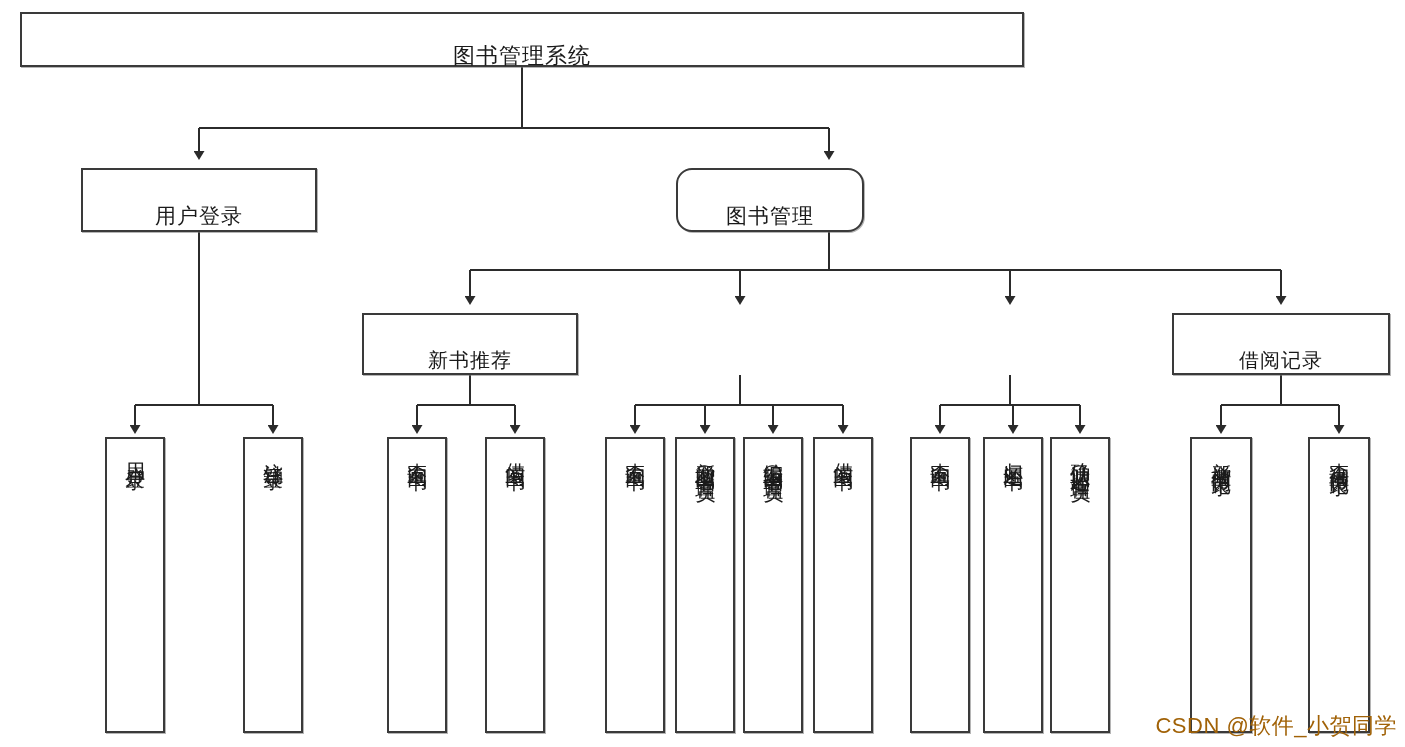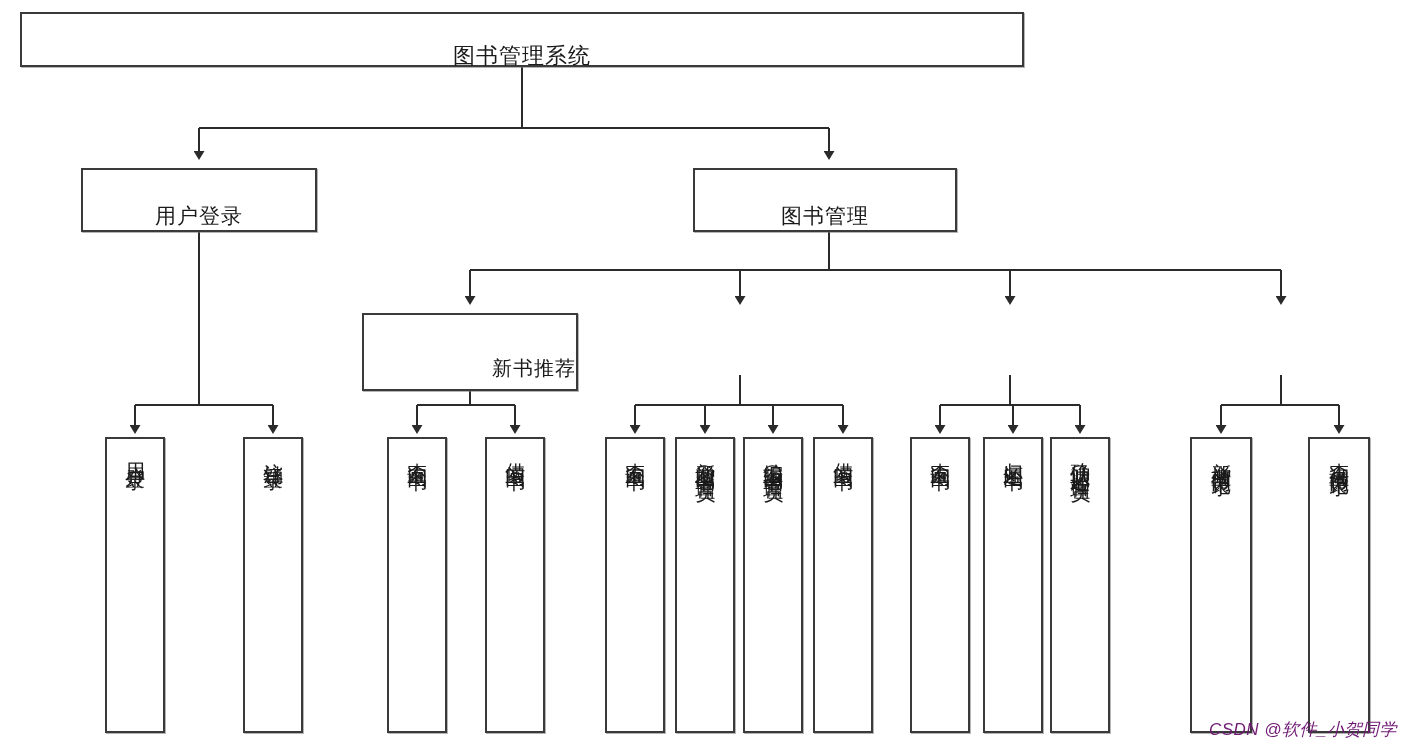--- a/index.html
+++ b/index.html
@@ -59,26 +59,25 @@
   }
   .hlabel {
     white-space: nowrap;
     letter-spacing: 1px;
     margin-top: 32px;
   }
   .watermark {
     position: absolute;
     right: 8px;
     bottom: 6px;
-    font-size: 17px;
-    color: #701a75;
+    font-size: 22px;
+    color: #a16207;
     letter-spacing: 0.5px;
     white-space: nowrap;
     user-select: none;
-    font-style: italic;
   }
 </style>
 </head>
 <body>
 
 <div id="canvas">
 
   <svg id="edges" viewBox="0 0 1405 747" xmlns="http://www.w3.org/2000/svg">
     <defs>
       <marker id="arrow" markerWidth="9" markerHeight="11" refX="1" refY="5.5" orient="auto" markerUnits="userSpaceOnUse">
@@ -129,26 +128,29 @@
     </g>
   </svg>
 
   <div class="node root" style="left:20px; top:12px; width:1004px; height:55px;">
     <span class="hlabel">图书管理系统</span>
   </div>
 
   <div class="node lvl2" style="left:81px; top:168px; width:236px; height:64px;">
     <span class="hlabel">用户登录</span>
   </div>
-  <div class="node lvl2" style="left:693px; top:168px; width:264px; height:64px;">
+  <div class="node lvl2" style="left:676px; top:168px; width:188px; height:64px;border-radius:16px;">
     <span class="hlabel">图书管理</span>
   </div>
 
-  <div class="node lvl3" style="left:362px; top:313px; width:216px; height:78px;justify-content:flex-end;">
+  <div class="node lvl3" style="left:362px; top:313px; width:216px; height:62px;">
     <span class="hlabel">新书推荐</span>
+  </div>
+  <div class="node lvl3" style="left:1172px; top:313px; width:218px; height:62px;">
+    <span class="hlabel">借阅记录</span>
   </div>
 
   <div class="node leaf" style="left:105px; top:437px; width:60px; height:296px;">
     <span class="vlabel">用户登录</span>
   </div>
   <div class="node leaf" style="left:243px; top:437px; width:60px; height:296px;">
     <span class="vlabel">注销登录</span>
   </div>
   <div class="node leaf" style="left:387px; top:437px; width:60px; height:296px;">
     <span class="vlabel">查询图书</span>

